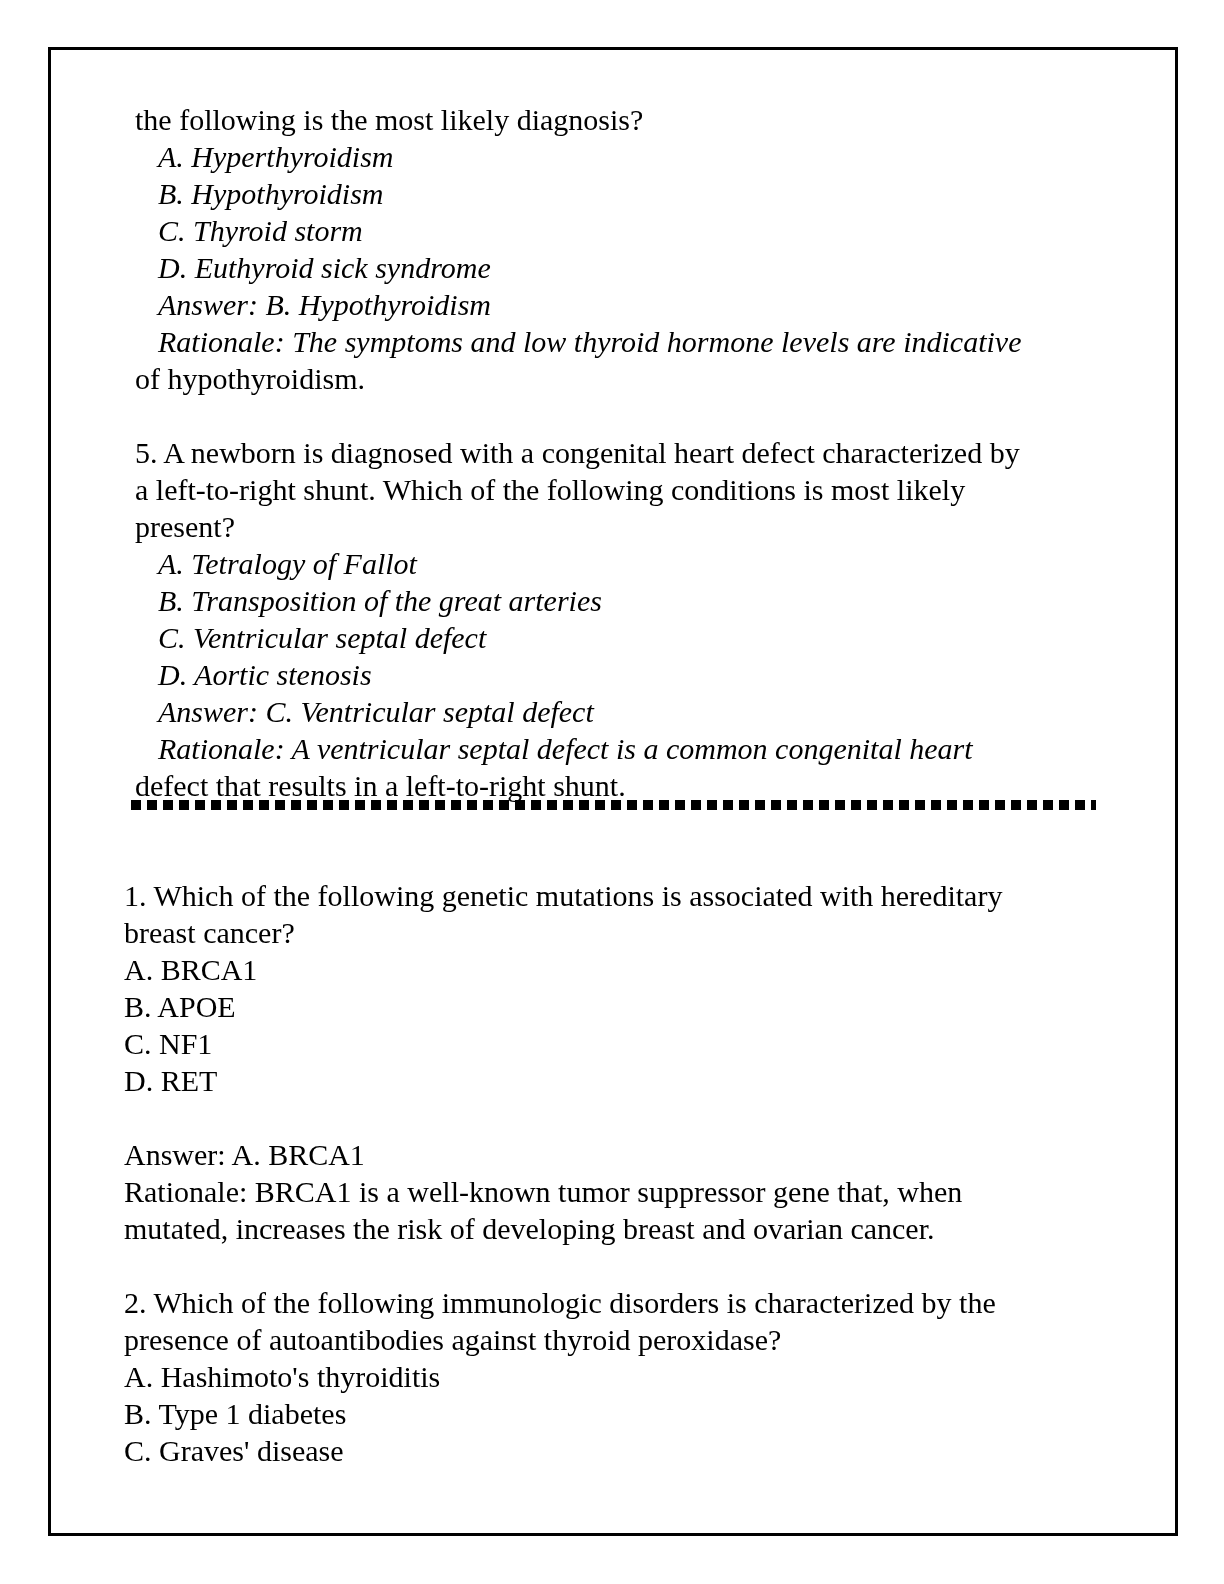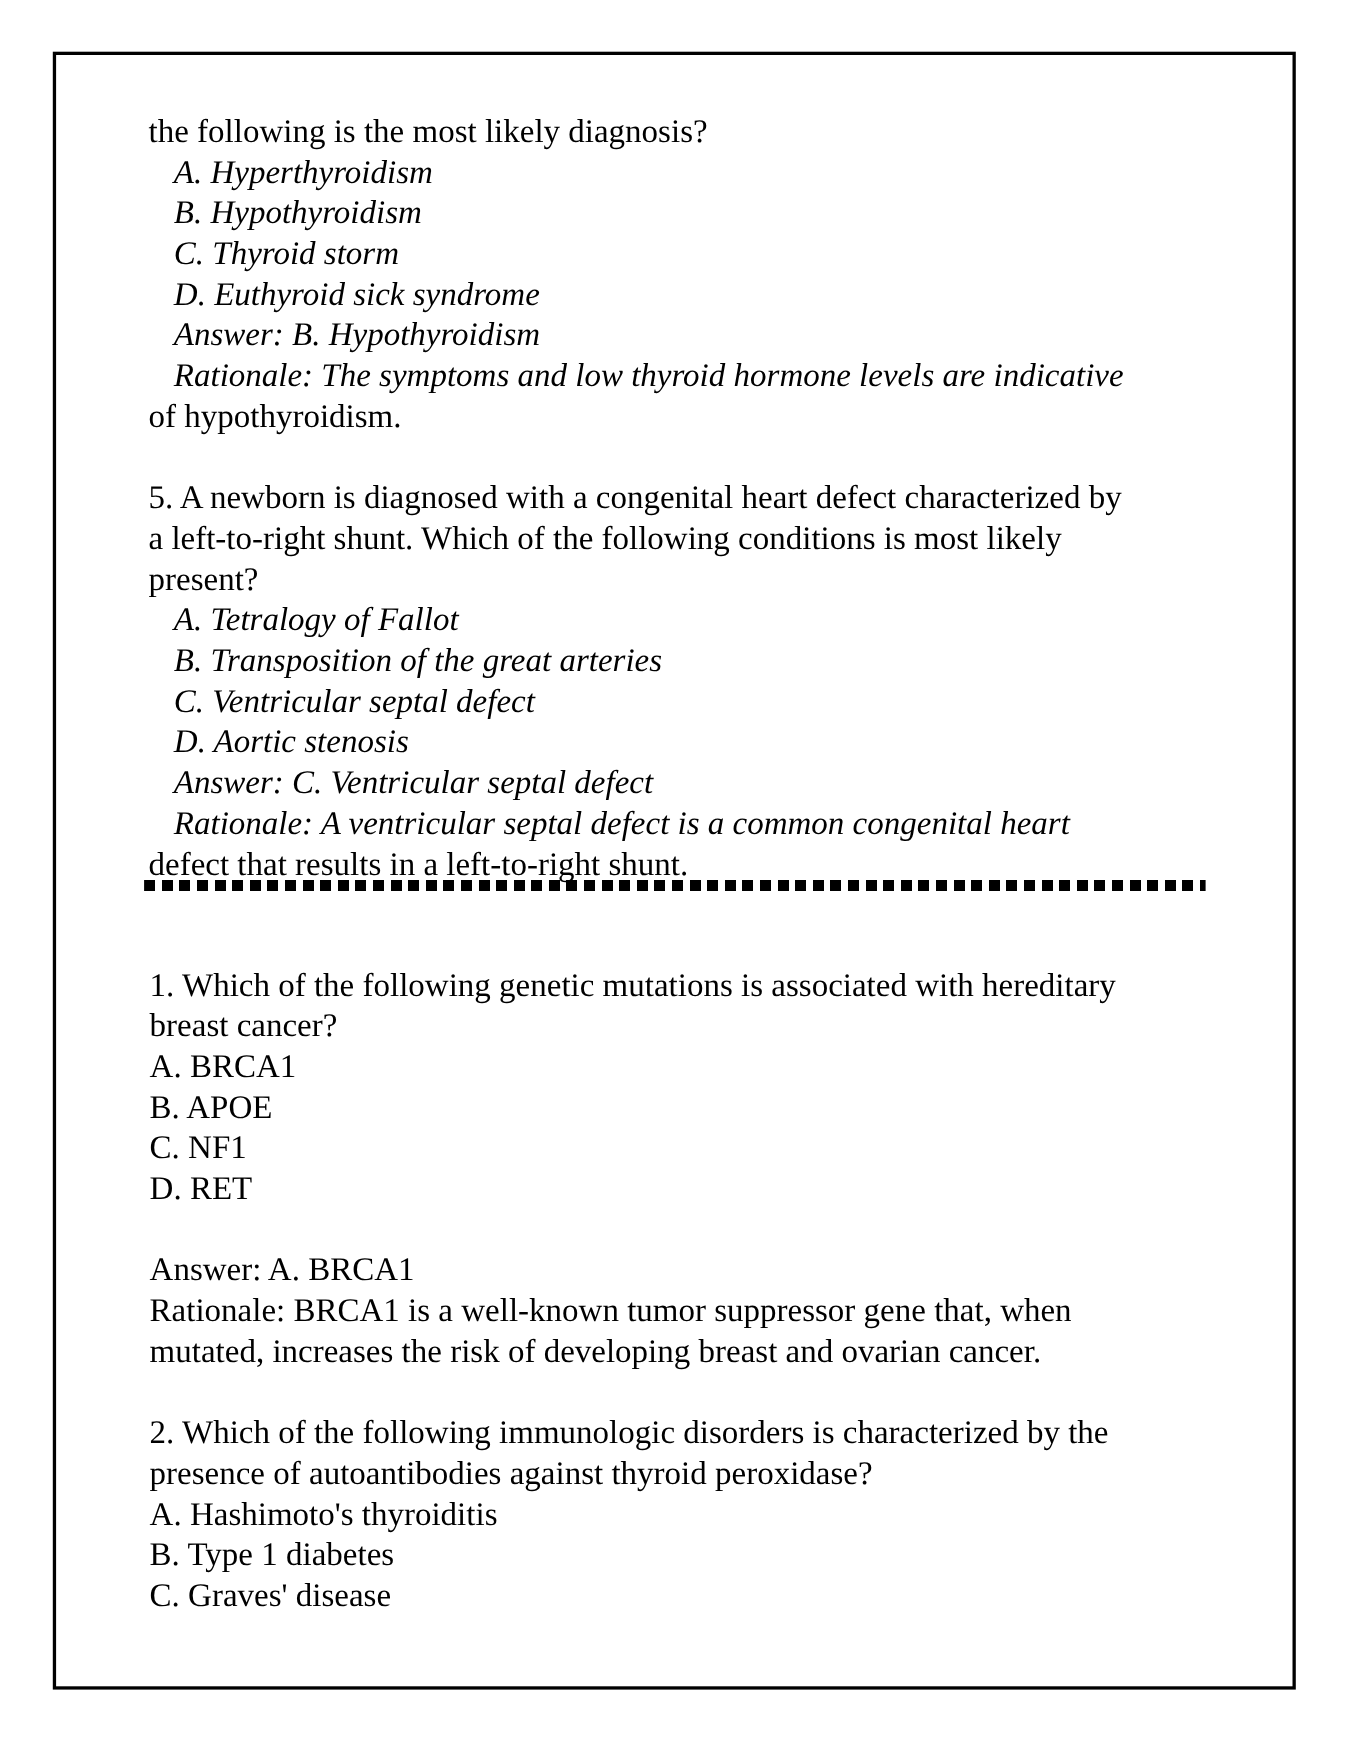--- a/index.html
+++ b/index.html
@@ -37,21 +37,21 @@
   }
   .sec .line.ind {
     padding-left: 23px;
     font-style: italic;
   }
   #sec-top {
     left: 135px;
     top: 101px;
   }
   #sec-bottom {
-    left: 136px;
+    left: 124px;
     top: 877px;
   }
   .divider {
     position: absolute;
     left: 131px;
     top: 800px;
     width: 965px;
     height: 10px;
     background: repeating-linear-gradient(90deg, #000000 0 10px, transparent 10px 16px);
   }

